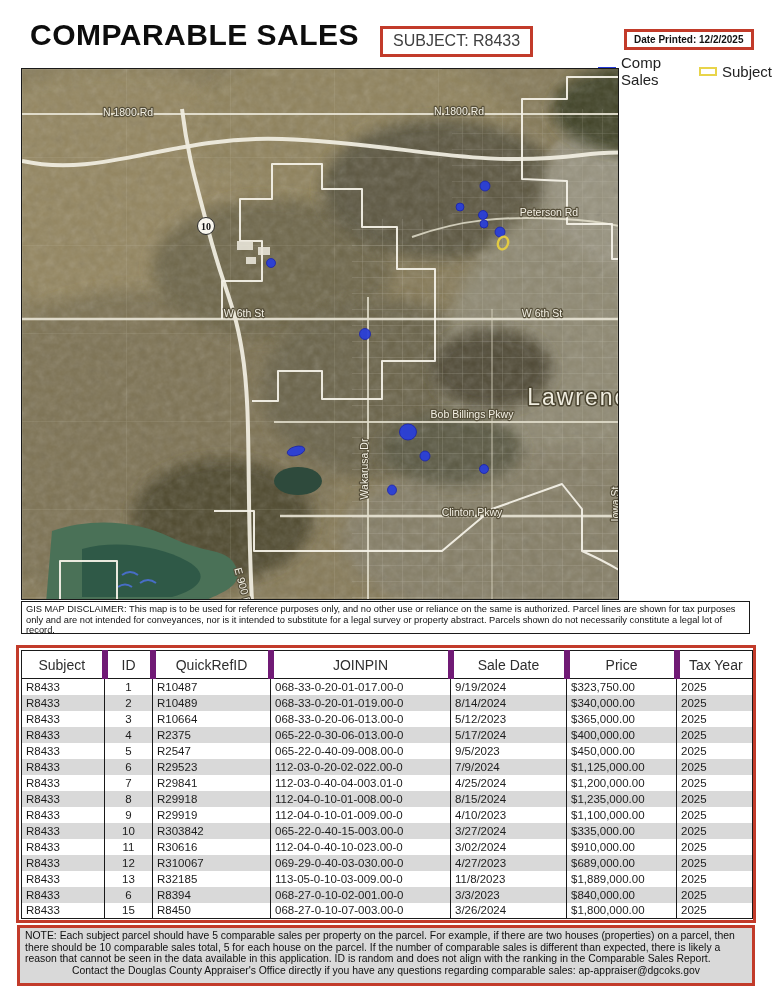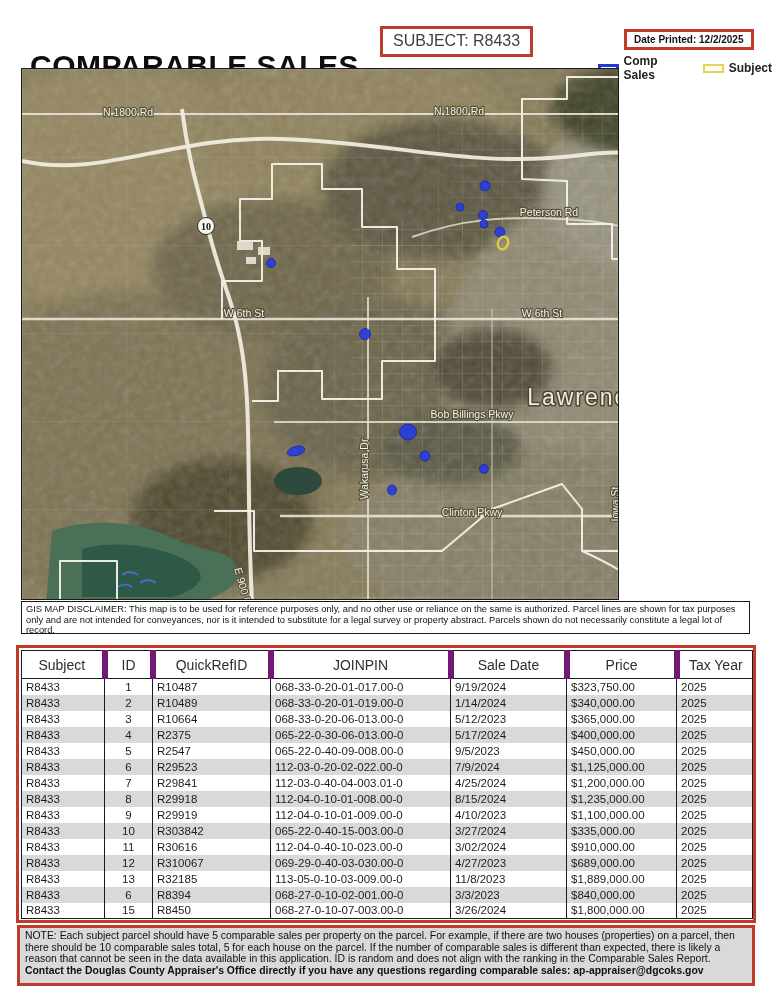--- a/index.html
+++ b/index.html
@@ -1,24 +1,24 @@
 <!DOCTYPE html>
 <html><head>
 <meta charset="utf-8">
 <style>
   * { margin:0; padding:0; box-sizing:border-box; }
   html,body { background:#fff; }
   body { font-family:"Liberation Sans", sans-serif; }
   #page { position:relative; width:772px; height:999px; background:#fff; overflow:hidden; }
 
   
-  .title { position:absolute; left:30px; top:18px; font-size:30px; font-weight:bold; color:#0d0d0d; letter-spacing:.5px;margin-top:31px; }
+  .title { position:absolute; left:30px; top:18px; font-size:30px; font-weight:bold; color:#0d0d0d; letter-spacing:.5px; }
   .subject-box { position:absolute; left:380px; top:26px; border:3px solid #c23b2a; background:#fff; padding:3px 10px 4px; font-size:16px; color:#404040; }
   .date-box { position:absolute; left:624px; top:29px; border:3px solid #c23b2a; background:#fff; padding:2px 7px; font-size:10px; font-weight:bold; color:#111; white-space:nowrap; }
-  .legend { position:absolute; left:598px; top:54px; display:flex; align-items:center; gap:5px; font-size:12px; color:#222;font-weight:bold; }
+  .legend { position:absolute; left:598px; top:54px; display:flex; align-items:center; gap:5px; font-size:15px; color:#222; }
   .legend .swatch { width:22px; height:9px; background:#fff; display:inline-block; }
   .legend .swatch.comp { border:3px solid #2438d6; }
   .legend .swatch.subj { border:2px solid #e8d44a; margin-left:12px; }
 
   
   .map-wrap { position:absolute; left:21px; top:68px; width:598px; height:532px; border:1px solid #1a1a1a; overflow:hidden; background:#857a58; }
   .map-wrap svg { display:block; }
   .maplabel { fill:#f3f0e4; font-family:"Liberation Sans",sans-serif; font-size:10.5px; text-anchor:middle;
               paint-order:stroke; stroke:#57503b; stroke-width:2.4px; stroke-linejoin:round; }
   .maplabel.city { font-size:23px; letter-spacing:2px; stroke:#4a4430; stroke-width:3px; fill:#efecdf; }
@@ -40,21 +40,21 @@
   table.sales th:first-child { border-left:none; }
   table.sales td { font-size:11.5px; color:#1c1c1c; height:16px; padding:0 4px; text-align:left;
                    border-left:1px solid #1a1a1a; white-space:nowrap; overflow:hidden; }
   table.sales td:first-child { border-left:none; }
   table.sales td:nth-child(2) { text-align:center; }
   table.sales tr.alt td { background:#d9d9d9; }
 
   
   .note-box { position:absolute; left:17px; top:925px; width:738px; height:61px; border:3px solid #c23b2a;
               background:#d9d9d9; font-size:10.4px; line-height:11.6px; color:#0f0f0f; padding:2px 5px; }
-  .note-box .contact { text-align:left;font-weight:bold; }
+  .note-box .contact { text-align:center; }
 </style>
 </head>
 <body>
 
 <div id="page">
 
   <div class="title">COMPARABLE SALES</div>
   <div class="subject-box">SUBJECT: R8433</div>
   <div class="date-box">Date Printed: 12/2/2025</div>
   <div class="legend">
@@ -217,21 +217,21 @@
             <td>068-33-0-20-01-017.00-0</td>
             <td>9/19/2024</td>
             <td>$323,750.00</td>
             <td>2025</td>
           </tr>
           <tr class="alt">
             <td>R8433</td>
             <td>2</td>
             <td>R10489</td>
             <td>068-33-0-20-01-019.00-0</td>
-            <td>1/14/2024</td>
+            <td>8/14/2024</td>
             <td>$340,000.00</td>
             <td>2025</td>
           </tr>
           <tr>
             <td>R8433</td>
             <td>3</td>
             <td>R10664</td>
             <td>068-33-0-20-06-013.00-0</td>
             <td>5/12/2023</td>
             <td>$365,000.00</td>

